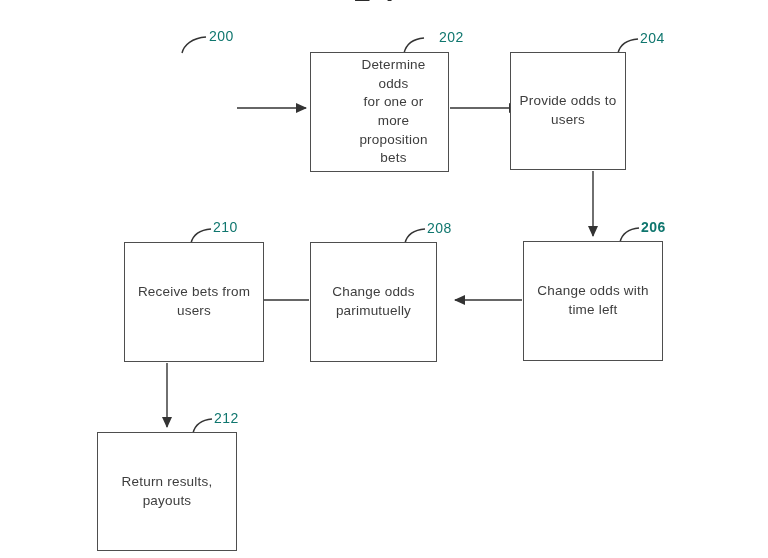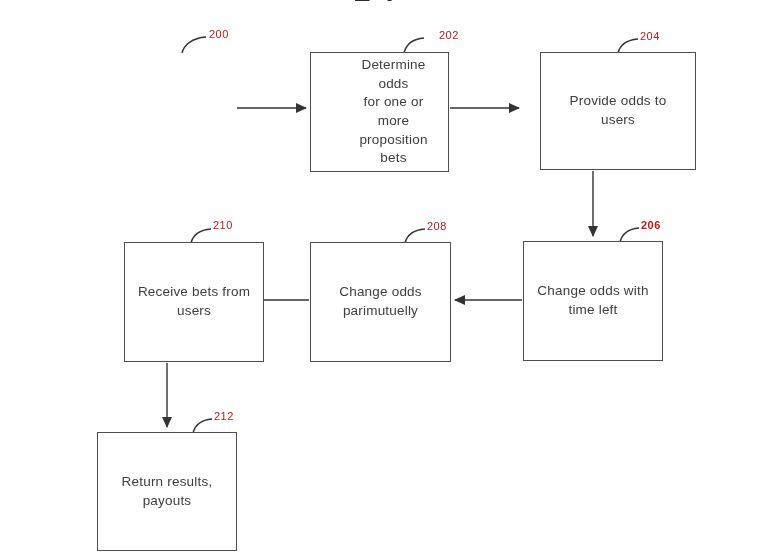--- a/index.html
+++ b/index.html
@@ -28,22 +28,22 @@
   .flow-box .box-text {
     white-space: pre-line;
     font-size: 13.5px;
     line-height: 1.38;
     color: #3d3d3d;
     letter-spacing: 0.2px;
     padding: 4px 8px;
   }
   .ref-label {
     position: absolute;
-    font-size: 11px;
-    color: #b91c1c;
+    font-size: 14px;
+    color: #0f766e;
     letter-spacing: 0.5px;
   }
   #connector-layer {
     position: absolute;
     left: 0;
     top: 0;
     pointer-events: none;
   }
   #figure-number-clip {
     position: absolute;
@@ -108,31 +108,31 @@
   <span class="ref-label" style="left:213px; top:219px;">210</span>
   <span class="ref-label" style="left:214px; top:410px;">212</span>
 
 
   <div class="flow-box" style="left:310px; top:52px;  width:139px; height:120px;padding-left:28px;">
     <div class="box-text">Determine odds
 for one or more
 proposition bets</div>
   </div>
 
-  <div class="flow-box" style="left:540px; top:52px;  width:156px; height:118px;">
+  <div class="flow-box" style="left:510px; top:52px;  width:116px; height:118px;">
     <div class="box-text">Provide odds to
 users</div>
   </div>
 
   <div class="flow-box" style="left:523px; top:241px; width:140px; height:120px;">
     <div class="box-text">Change odds with
 time left</div>
   </div>
 
-  <div class="flow-box" style="left:310px; top:242px; width:141px; height:120px;">
+  <div class="flow-box" style="left:310px; top:242px; width:127px; height:120px;">
     <div class="box-text">Change odds
 parimutuelly</div>
   </div>
 
   <div class="flow-box" style="left:97px;  top:242px; width:140px; height:120px;margin-left:27px;">
     <div class="box-text">Receive bets from
 users</div>
   </div>
 
   <div class="flow-box" style="left:97px;  top:432px; width:140px; height:119px;">

